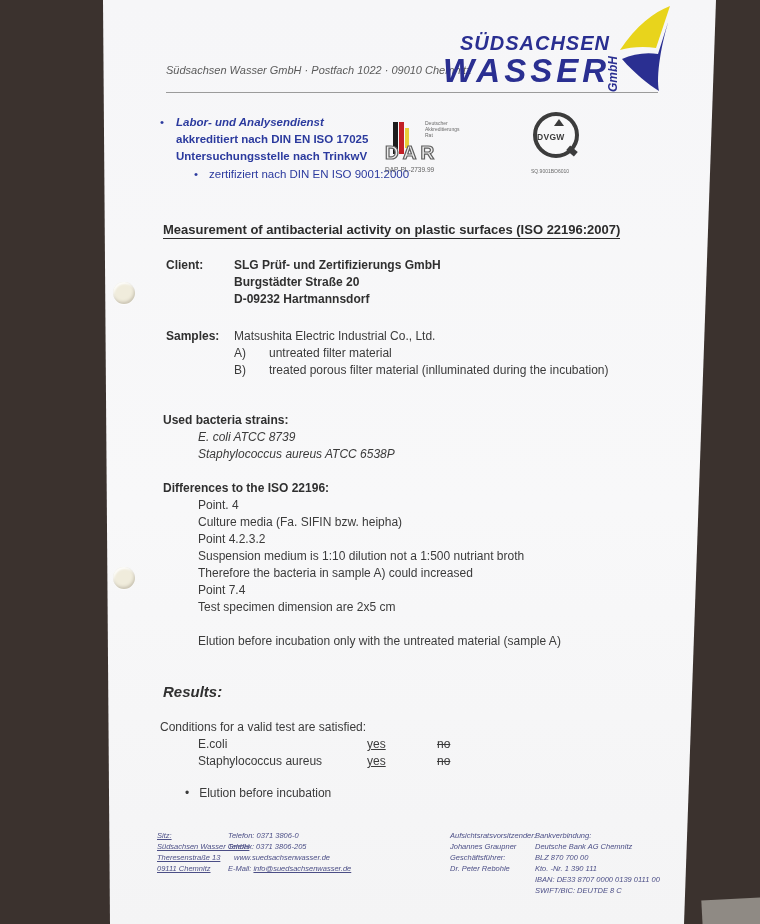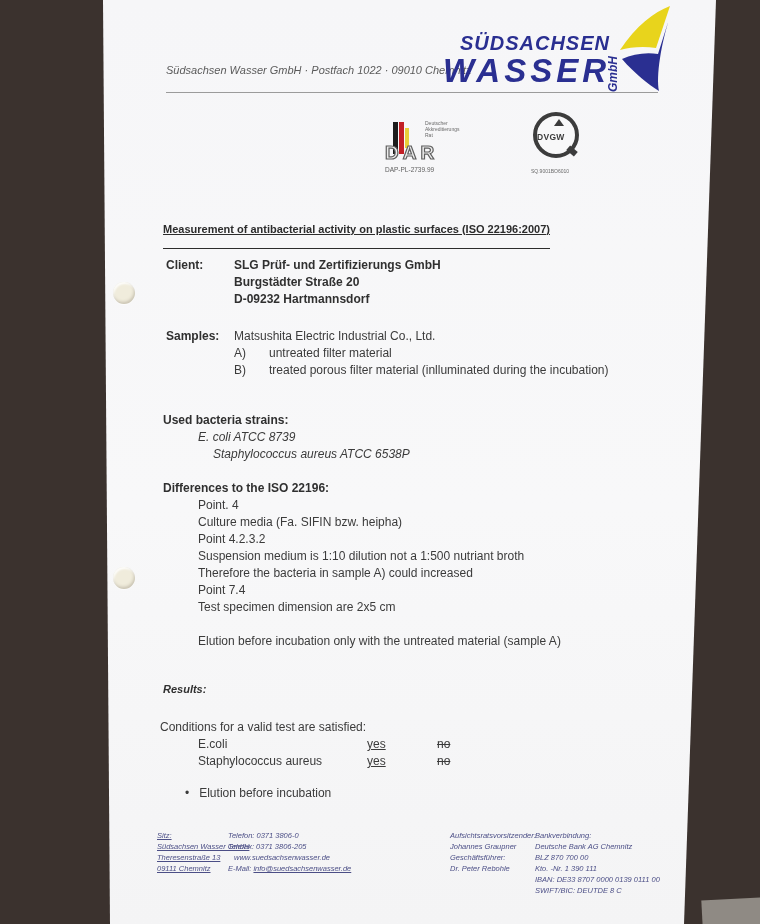--- a/index.html
+++ b/index.html
@@ -62,22 +62,22 @@
   .dvgw-tri { position:absolute; left:17px; top:3px; width:0; height:0;
               border-left:5px solid transparent; border-right:5px solid transparent; border-bottom:7px solid #3c3c3c; }
   .dvgw-txt { font-size:8.5px; font-weight:bold; color:#3c3c3c; margin-top:4px; letter-spacing:.3px; }
   .dvgw-tail { position:absolute; left:567px; top:148px; width:10px; height:6px; background:#3c3c3c; transform:rotate(40deg); }
   .dvgw-code { position:absolute; left:531px; top:168px; width:60px; font-size:5px; color:#6a6a6a; }
 
   
   .ln { position:absolute; font-size:12px; color:#3b3b3b; white-space:nowrap; }
   .b  { font-weight:bold; color:#303030; }
   .i  { font-style:italic; }
-  .title { font-size:11px; font-weight:bold; color:#2c2c2c;
-           border-bottom:1.5px solid #2c2c2c; padding-bottom:13px;text-decoration:underline; }
+  .title { font-size:13px; font-weight:bold; color:#2c2c2c;
+           border-bottom:1.5px solid #2c2c2c; padding-bottom:1px; }
   .yes { text-decoration:underline; }
   .no  { text-decoration:line-through; }
   .row-bullet::before { content:"•"; margin-right:10px; }
 
   
   .ft { position:absolute; font-size:7.5px; font-style:italic; color:#4b4e86; line-height:11px; white-space:nowrap; }
   .ft .u { text-decoration:underline; }
 </style>
 </head>
 <body>
@@ -92,20 +92,34 @@
     <div class="logo-w1">SÜDSACHSEN</div>
     <div class="logo-w2">WASSER</div>
     <div class="logo-suffix">GmbH</div>
     <div class="logo-arrow">
       <svg width="52" height="92" viewBox="0 0 52 92">
         <path d="M2 44 C 18 20 36 6 52 0 L 38 42 C 26 40 12 41 2 44 Z" fill="#e8d41c"></path>
         <path d="M52 10 L 40 48 C 28 46 15 48 4 53 C 17 68 30 78 41 85 C 38 70 43 38 52 10 Z" fill="#2a2f91"></path>
       </svg>
     </div>
 
+    <div class="accred">
+      <div class="row">
+        <span class="b1 bullet"></span>
+        <div>
+          <div class="l1">Labor- und Analysendienst</div>
+          <div class="l2">akkreditiert nach DIN EN ISO 17025</div>
+          <div class="l3">Untersuchungsstelle nach TrinkwV</div>
+        </div>
+      </div>
+      <div class="sub">
+        <span class="b2 bullet"></span>
+        <div>zertifiziert nach DIN EN ISO 9001:2000</div>
+      </div>
+    </div>
 
     <div class="dar">
       <div class="dar-bar k"></div>
       <div class="dar-bar r"></div>
       <div class="dar-bar y"></div>
       <div class="dar-caption">
         <div>Deutscher</div>
         <div>Akkreditierungs</div>
         <div>Rat</div>
       </div>
@@ -131,34 +145,34 @@
 
     <div class="ln b" style="left:166px; top:329px;">Samples:</div>
     <div class="ln" style="left:234px; top:329px;">Matsushita Electric Industrial Co., Ltd.</div>
     <div class="ln" style="left:234px; top:346px;">A)</div>
     <div class="ln" style="left:269px; top:346px;">untreated filter material</div>
     <div class="ln" style="left:234px; top:363px;">B)</div>
     <div class="ln" style="left:269px; top:363px;">treated porous filter material (inlluminated during the incubation)</div>
 
     <div class="ln b" style="left:163px; top:413px;">Used bacteria strains:</div>
     <div class="ln i" style="left:198px; top:430px;">E. coli ATCC 8739</div>
-    <div class="ln i" style="left:213px; top:447px;">Staphylococcus aureus ATCC 6538P</div>
+    <div class="ln i" style="left:198px; top:447px;">Staphylococcus aureus ATCC 6538P</div>
 
     <div class="ln b" style="left:163px; top:481px;">Differences to the ISO 22196:</div>
     <div class="ln" style="left:198px; top:498px;">Point. 4</div>
     <div class="ln" style="left:198px; top:515px;">Culture media (Fa. SIFIN bzw. heipha)</div>
     <div class="ln" style="left:198px; top:532px;">Point 4.2.3.2</div>
     <div class="ln" style="left:198px; top:549px;">Suspension medium is 1:10 dilution not a 1:500 nutriant broth</div>
     <div class="ln" style="left:198px; top:566px;">Therefore the bacteria in sample A) could increased</div>
     <div class="ln" style="left:198px; top:583px;">Point 7.4</div>
     <div class="ln" style="left:198px; top:600px;">Test specimen dimension are  2x5 cm</div>
 
     <div class="ln" style="left:198px; top:634px;">Elution before incubation only with the untreated material (sample A)</div>
 
-    <div class="ln b i" style="left:163px; top:683px; font-size:11px;">Results:</div>
+    <div class="ln b i" style="left:163px; top:683px; font-size:15px;">Results:</div>
     <div class="ln" style="left:160px; top:720px;">Conditions for a valid test are satisfied:</div>
 
     <div>
       <div class="ln" style="left:198px; top:737px;">E.coli</div>
       <div class="ln yes" style="left:367px; top:737px;">yes</div>
       <div class="ln no" style="left:437px; top:737px;">no</div>
     </div>
     <div>
       <div class="ln" style="left:198px; top:754px;">Staphylococcus aureus</div>
       <div class="ln yes" style="left:367px; top:754px;">yes</div>

